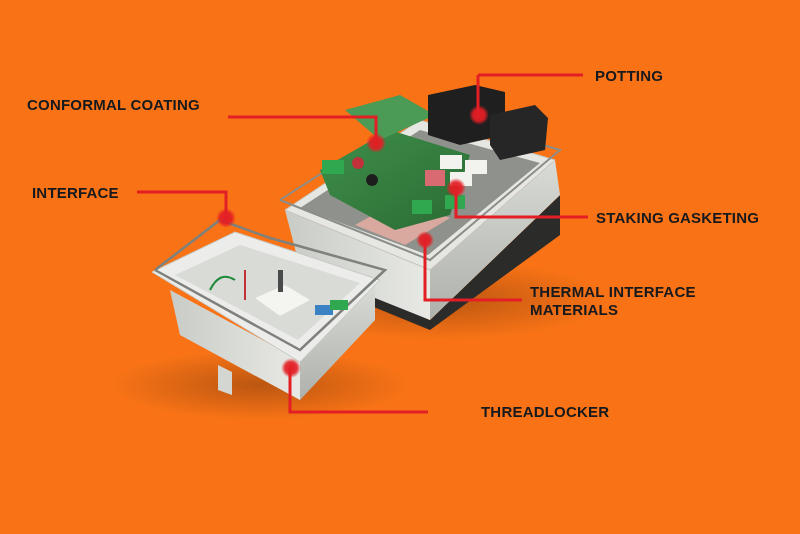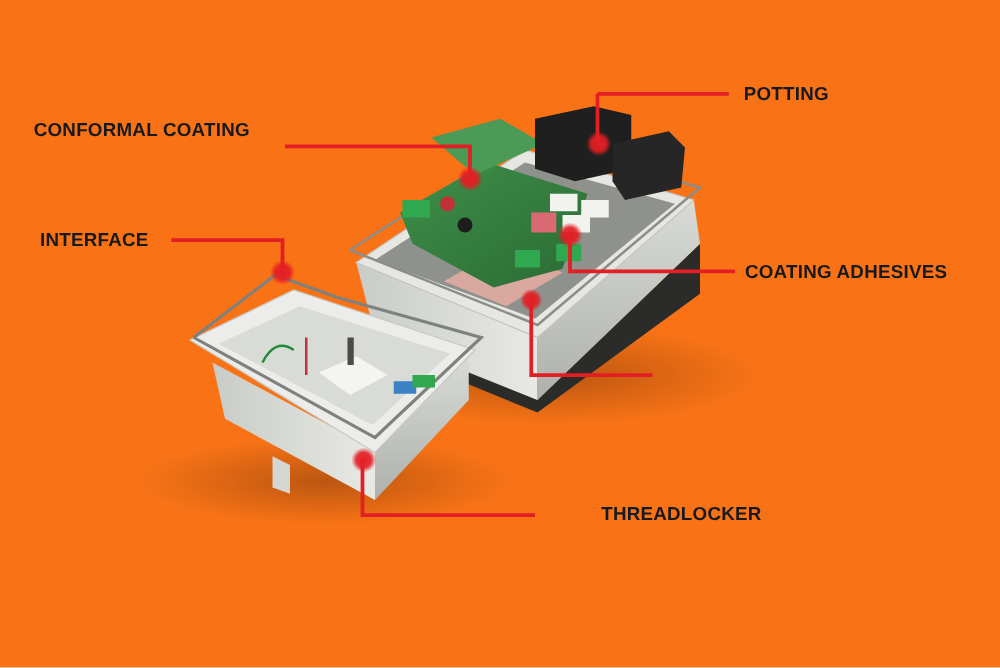--- a/index.html
+++ b/index.html
@@ -120,16 +120,20 @@
       <circle cx="425" cy="240" r="9" fill="url(#dotglow)"></circle>
       <circle cx="291" cy="368" r="10" fill="url(#dotglow)"></circle>
     </g>
   </svg>
 
   <div style="position:absolute;left:0;top:0;"></div>
 
   <div class="label" style="left:595px;top:67px;">POTTING</div>
   <div class="label" style="left:27px;top:96px;">CONFORMAL COATING</div>
   <div class="label" style="left:32px;top:184px;">INTERFACE</div>
-  <div class="label" style="left:596px;top:209px;">COATING ADHESIVES</div>
+  <div class="label" style="left:596px;top:209px;">STAKING GASKETING</div>
+  <div class="label" style="left:530px;top:283px;">
+    <div>THERMAL INTERFACE</div>
+    <div>MATERIALS</div>
+  </div>
   <div class="label" style="left:441px;top:403px;margin-left:40px;">THREADLOCKER</div>
 
 </div>
 
 </body></html>

